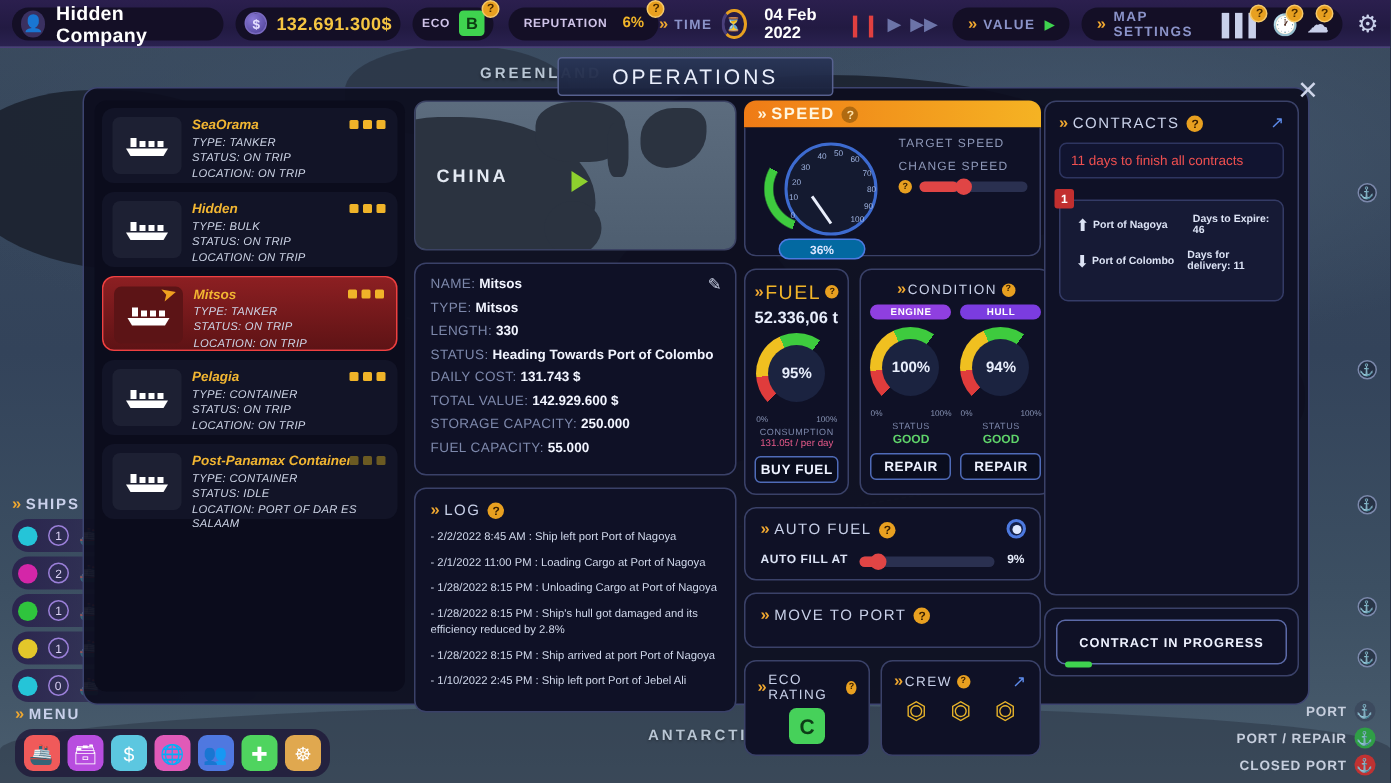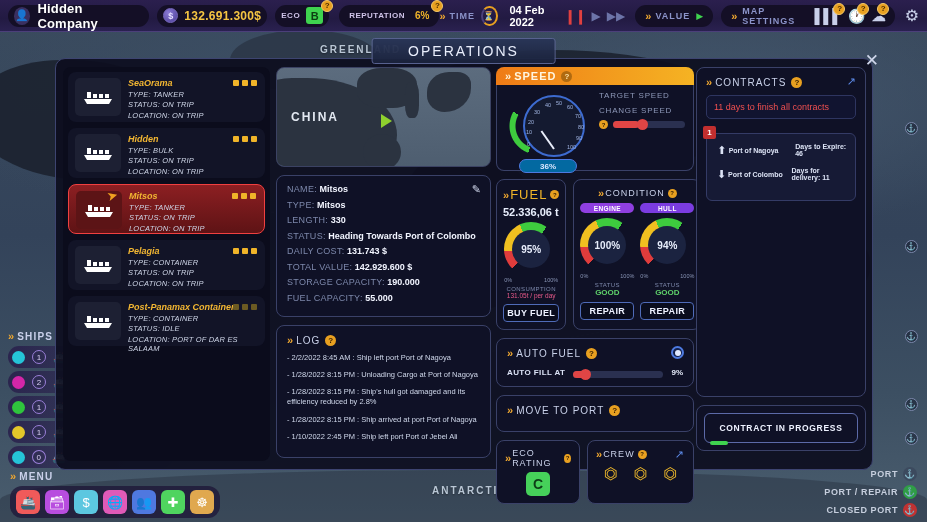--- a/index.html
+++ b/index.html
@@ -623,33 +623,34 @@
 
     <div class="panel">
       <div id="edit-pencil">✎</div>
       <div id="detail-rows">
           <div class="kv"><span class="k">NAME:</span> <span class="v">Mitsos</span></div>
           <div class="kv"><span class="k">TYPE:</span> <span class="v">Mitsos</span></div>
           <div class="kv"><span class="k">LENGTH:</span> <span class="v">330</span></div>
           <div class="kv"><span class="k">STATUS:</span> <span class="v">Heading Towards Port of Colombo</span></div>
           <div class="kv"><span class="k">DAILY COST:</span> <span class="v">131.743 $</span></div>
           <div class="kv"><span class="k">TOTAL VALUE:</span> <span class="v">142.929.600 $</span></div>
-          <div class="kv"><span class="k">STORAGE CAPACITY:</span> <span class="v">190.000</span></div>
+          <div class="kv"><span class="k">STORAGE CAPACITY:</span> <span class="v">250.000</span></div>
           <div class="kv"><span class="k">FUEL CAPACITY:</span> <span class="v">55.000</span></div>
         </div>
     </div>
 
     <div class="panel">
       <div class="panel-head">
         <span class="chev">»</span>
         <span class="t">LOG</span>
         <span class="qmark">?</span>
       </div>
       <div id="log-entries">
           <div class="log-line">- 2/2/2022 8:45 AM : Ship left port Port of Nagoya</div>
+          <div class="log-line">- 2/1/2022 11:00 PM : Loading Cargo at Port of Nagoya</div>
           <div class="log-line">- 1/28/2022 8:15 PM : Unloading Cargo at Port of Nagoya</div>
           <div class="log-line">- 1/28/2022 8:15 PM : Ship's hull got damaged and its efficiency reduced by 2.8%</div>
           <div class="log-line">- 1/28/2022 8:15 PM : Ship arrived at port Port of Nagoya</div>
           <div class="log-line">- 1/10/2022 2:45 PM : Ship left port Port of Jebel Ali</div>
         </div>
     </div>
   </div>
 
   <div class="col" id="right-col">
 

